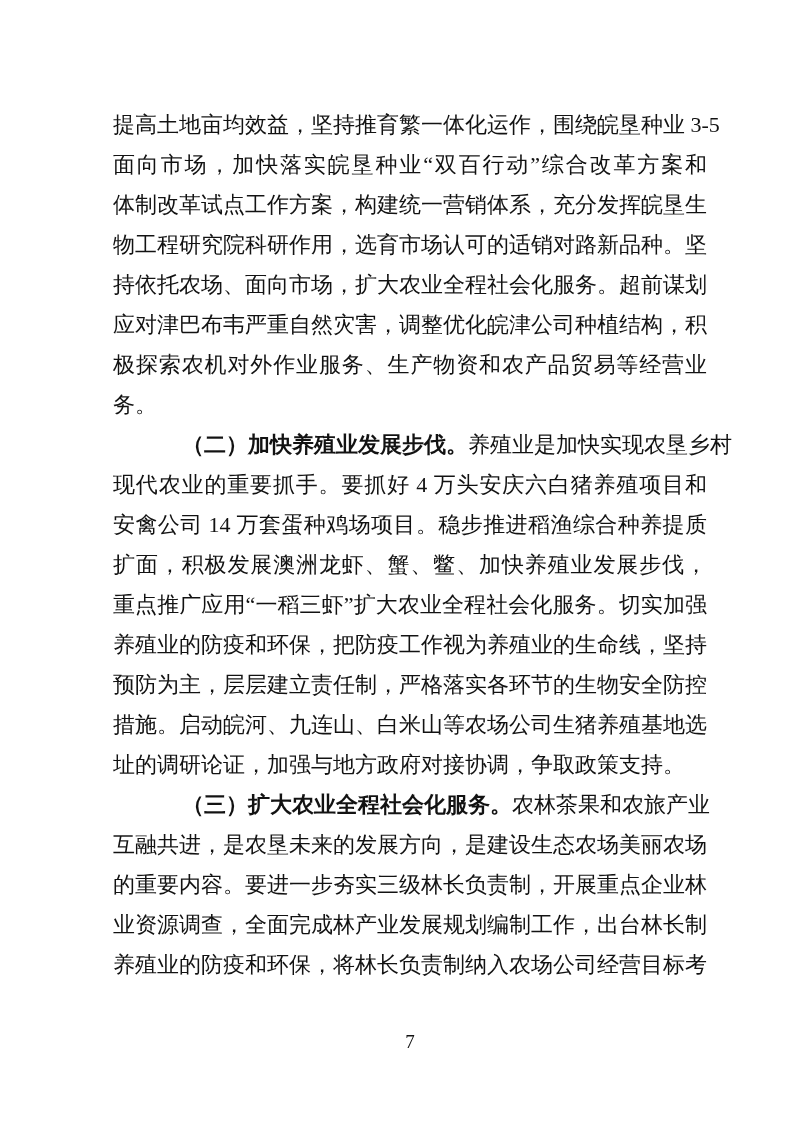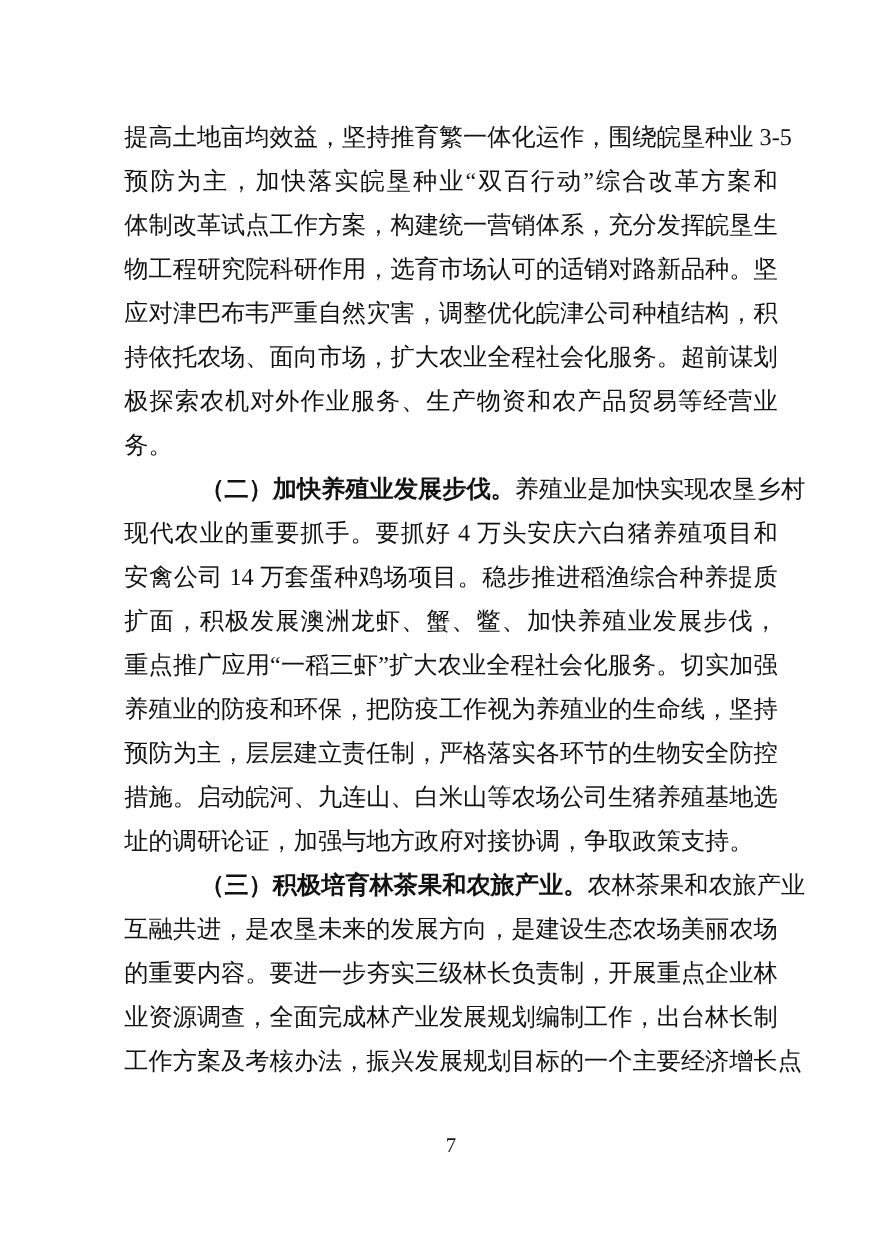--- a/index.html
+++ b/index.html
@@ -59,49 +59,49 @@
   }
 </style>
 </head>
 <body>
 
 <div class="page">
   <div class="text-block">
 
     <div class="para">
       <div class="line just">提高土地亩均效益，坚持推育繁一体化运作，围绕皖垦种业 3-5</div>
-      <div class="line just">预防为主，加快落实皖垦种业“双百行动”综合改革方案和</div>
+      <div class="line just">面向市场，加快落实皖垦种业“双百行动”综合改革方案和</div>
       <div class="line just">体制改革试点工作方案，构建统一营销体系，充分发挥皖垦生</div>
       <div class="line just">物工程研究院科研作用，选育市场认可的适销对路新品种。坚</div>
+      <div class="line just">持依托农场、面向市场，扩大农业全程社会化服务。超前谋划</div>
       <div class="line just">应对津巴布韦严重自然灾害，调整优化皖津公司种植结构，积</div>
-      <div class="line just">持依托农场、面向市场，扩大农业全程社会化服务。超前谋划</div>
       <div class="line just">极探索农机对外作业服务、生产物资和农产品贸易等经营业</div>
       <div class="line">务。</div>
     </div>
 
     <div class="para">
       <div class="line just indent">
         <span class="bold">（二）加快养殖业发展步伐。</span><span>养殖业是加快实现农垦乡村</span>
       </div>
       <div class="line just">现代农业的重要抓手。要抓好 4 万头安庆六白猪养殖项目和</div>
       <div class="line just">安禽公司 14 万套蛋种鸡场项目。稳步推进稻渔综合种养提质</div>
       <div class="line just">扩面，积极发展澳洲龙虾、蟹、鳖、加快养殖业发展步伐，</div>
       <div class="line just">重点推广应用“一稻三虾”扩大农业全程社会化服务。切实加强</div>
       <div class="line just">养殖业的防疫和环保，把防疫工作视为养殖业的生命线，坚持</div>
       <div class="line just">预防为主，层层建立责任制，严格落实各环节的生物安全防控</div>
       <div class="line just">措施。启动皖河、九连山、白米山等农场公司生猪养殖基地选</div>
       <div class="line">址的调研论证，加强与地方政府对接协调，争取政策支持。</div>
     </div>
 
     <div class="para">
       <div class="line just indent">
-        <span class="bold">（三）积极培育林茶果和农旅产业。</span><span>农林茶果和农旅产业</span>
+        <span class="bold">（三）扩大农业全程社会化服务。</span><span>农林茶果和农旅产业</span>
       </div>
       <div class="line just">互融共进，是农垦未来的发展方向，是建设生态农场美丽农场</div>
       <div class="line just">的重要内容。要进一步夯实三级林长负责制，开展重点企业林</div>
       <div class="line just">业资源调查，全面完成林产业发展规划编制工作，出台林长制</div>
-      <div class="line just">工作方案及考核办法，振兴发展规划目标的一个主要经济增长点</div>
+      <div class="line just">养殖业的防疫和环保，将林长负责制纳入农场公司经营目标考</div>
     </div>
 
   </div>
 
   <div class="page-number">7</div>
 </div>
 
 </body></html>

